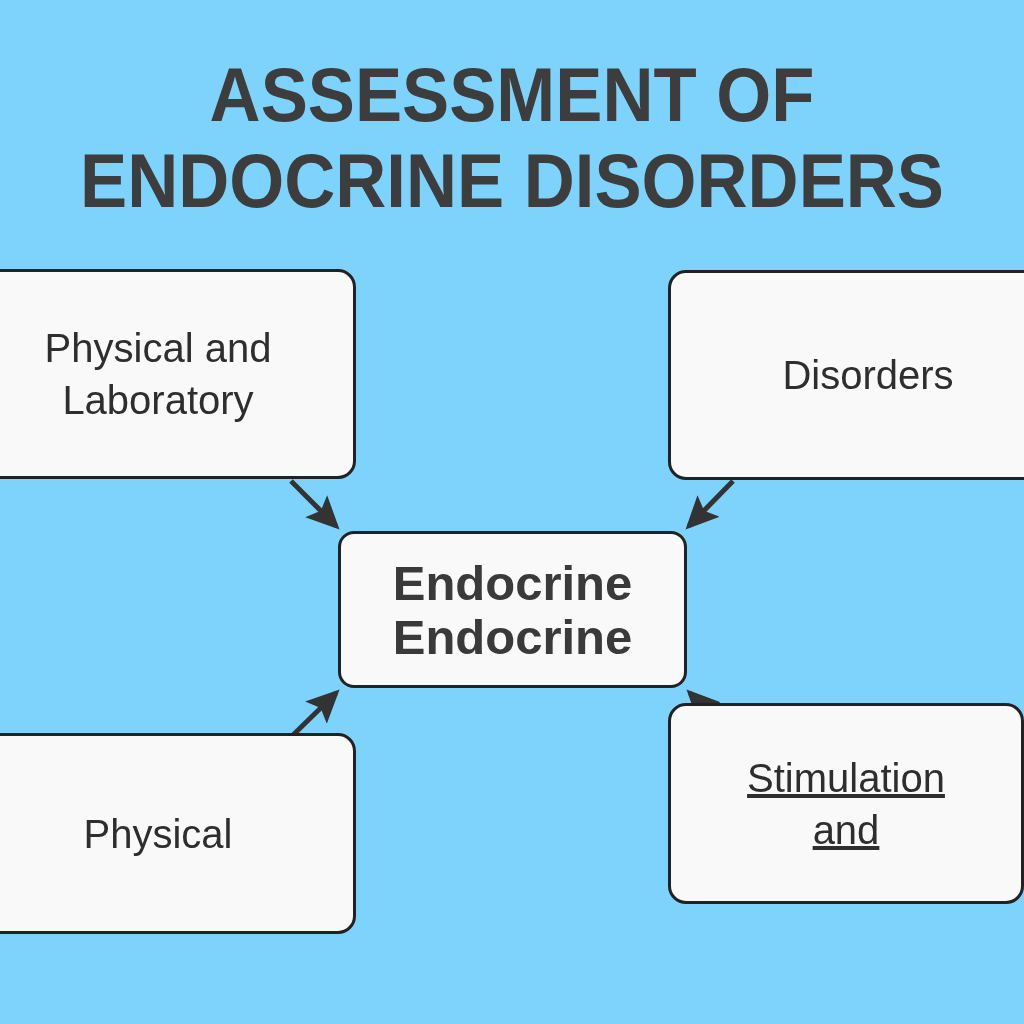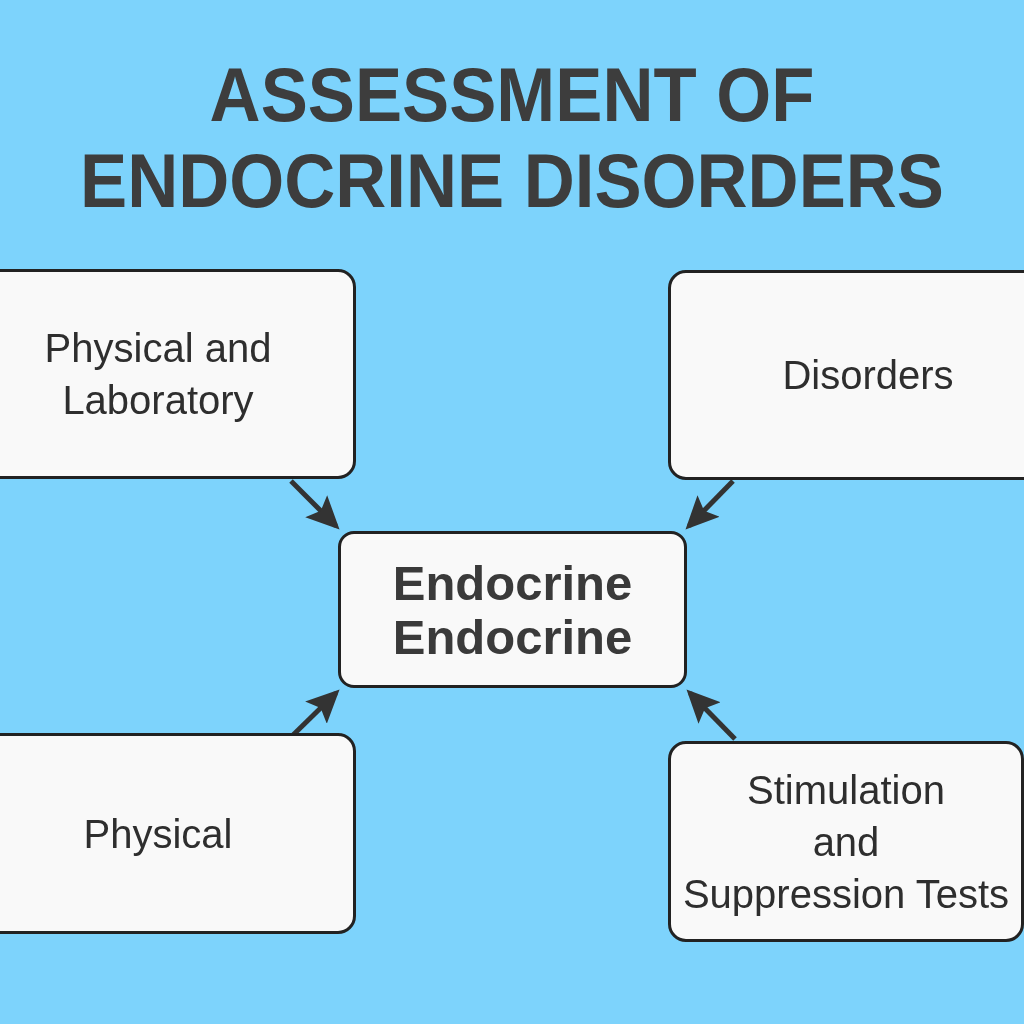--- a/index.html
+++ b/index.html
@@ -48,21 +48,21 @@
     font-size: 40px;
     line-height: 52px;
     font-weight: normal;
   }
   .node .label { display: block; padding: 0 6px; }
   .node .label .l { display: block; white-space: nowrap; }
 
   #node-history      { left: -40px; top: 269px;  width: 396px; height: 210px; }
   #node-lab          { left: 668px; top: 270px;  width: 400px; height: 210px; }
   #node-imaging      { left: -40px; top: 733px;  width: 396px; height: 201px; }
-  #node-stimulation  { left: 668px; top: 741px;  width: 356px; height: 201px; }
+  #node-stimulation  { left: 668px; top: 703px;  width: 356px; height: 201px; text-decoration: underline; }
 
   #node-center {
     left: 338px; top: 531px; width: 349px; height: 157px;
     border-radius: 16px;
     font-weight: bold;
     color: #3a3a3a;
     font-size: 49px;
     line-height: 54px;
   }
 
@@ -119,17 +119,16 @@
   <div class="node" id="node-imaging">
     <span class="label">
       <span class="l">Physical</span>
     </span>
   </div>
 
   <div class="node" id="node-stimulation">
     <span class="label">
       <span class="l">Stimulation</span>
       <span class="l">and</span>
-      <span class="l">Suppression Tests</span>
     </span>
   </div>
 
 </div>
 
 </body></html>

